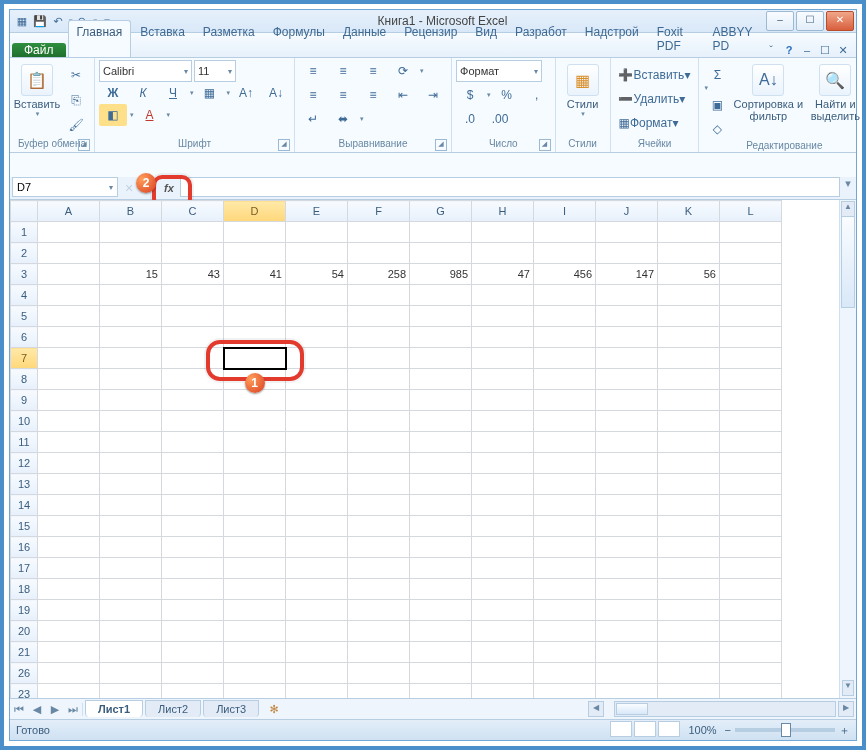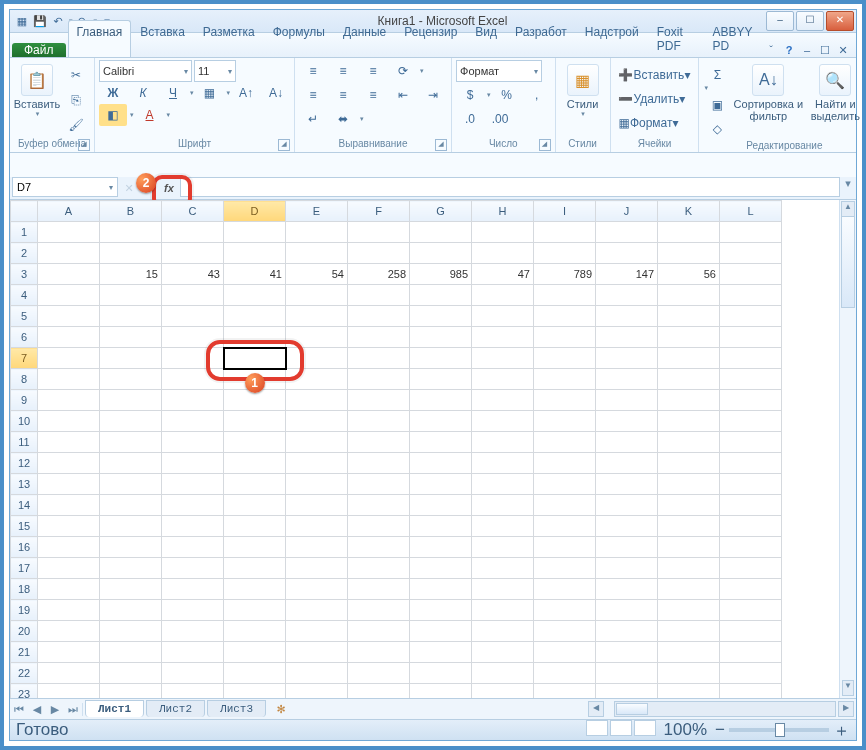--- a/index.html
+++ b/index.html
@@ -57,29 +57,29 @@
   .rh { width:24px; height:18px; text-align:center; background:linear-gradient(#f7fbff,#e7f1fb); }
   .rh.sel-row { background:linear-gradient(#ffe9a8,#ffd77a); color:#7a5c20; }
   .corner { width:24px; height:18px; background:linear-gradient(#f0f6fc,#dfeaf6); }
   .grid td { height:18px; width:55px; padding:0 3px; text-align:right; }
   .sel-cell { outline:2px solid #000; outline-offset:-1px; background:#fff; }
   .callout-cell { position:absolute; border:4px solid #e23b2e; border-radius:14px; pointer-events:none; box-shadow:0 0 0 2px rgba(0,0,0,0.05); }
   
   .ws-row { height:20px; background:#eef5fc; border-top:1px solid #b7cee2; display:flex; align-items:center; font-size:11px; }
   .ws-nav { display:flex; gap:0; border-right:1px solid #cfe0f0; }
   .ws-nav div { width:18px; text-align:center; color:#6888a4; }
-  .ws-tab { padding:2px 12px; background:#e3ecf6; border:1px solid #b7cee2; border-bottom:none; border-radius:0 0 4px 4px; margin-left:2px; color:#3b5d7d; transform:translateY(-1px);font-family:Liberation Mono, monospace; }
+  .ws-tab { padding:2px 12px; background:#e3ecf6; border:1px solid #b7cee2; border-bottom:none; border-radius:0 0 4px 4px; margin-left:2px; color:#3b5d7d; transform:translateY(-1px); }
   .ws-tab.active { background:#fff; font-weight:bold; }
   .ws-new { width:18px; text-align:center; color:#c28640; margin-left:6px; }
   .ws-scroll { flex:1; display:flex; align-items:center; justify-content:flex-end; gap:2px; padding-right:2px; }
   .hbar { flex:1; max-width:220px; height:14px; background:#e3ecf6; border:1px solid #b7cee2; position:relative; margin-left:8px; }
   .hthumb { position:absolute; left:1px; top:1px; width:30px; height:10px; background:linear-gradient(#f9fcff,#d9e8f8); border:1px solid #b7cee2; }
   .harrow { width:14px; height:14px; background:#e3ecf6; border:1px solid #b7cee2; text-align:center; font-size:8px; line-height:12px; color:#6888a4; }
   
-  .status { height:20px; background:linear-gradient(#e3eef9,#cfe1f2); border-top:1px solid #b7cee2; display:flex; align-items:center; padding:0 6px; color:#3b5d7d; font-size:17px; }
+  .status { height:20px; background:linear-gradient(#e3eef9,#cfe1f2); border-top:1px solid #b7cee2; display:flex; align-items:center; padding:0 6px; color:#3b5d7d; font-size:11px; }
   .status .spacer { flex:1; }
   .view-btns div { width:20px; height:14px; border:1px solid #b7cee2; background:#fff; margin-left:2px; display:inline-block; }
   .zoom { display:flex; align-items:center; gap:4px; margin-left:8px; }
   .zoom .track { width:100px; height:4px; background:#b7cee2; position:relative; }
   .zoom .thumb { width:8px; height:12px; background:#fff; border:1px solid #6888a4; position:absolute; left:46px; top:-5px; }
   .vscroll { position:absolute; right:0; top:0; bottom:0; width:16px; background:#eef5fc; border-left:1px solid #cfe0f0; }
   .vscroll .varrow { height:14px; text-align:center; font-size:8px; color:#6888a4; background:#e3ecf6; border:1px solid #b7cee2; margin:1px; }
   .vscroll .vtrack { position:absolute; top:16px; bottom:16px; left:1px; right:1px; }
   .vscroll .vthumb { position:absolute; top:0; left:0; right:0; height:90px; background:linear-gradient(#f9fcff,#d9e8f8); border:1px solid #b7cee2; }
   .drop { font-size:7px; color:#6888a4; margin-left:1px; }
@@ -350,21 +350,21 @@
             <tr>
               <th class="rh">3</th>
               <td class=""></td>
               <td class="">15</td>
               <td class="">43</td>
               <td class="">41</td>
               <td class="">54</td>
               <td class="">258</td>
               <td class="">985</td>
               <td class="">47</td>
-              <td class="">789</td>
+              <td class="">456</td>
               <td class="">147</td>
               <td class="">56</td>
               <td class=""></td>
             </tr>
           </tbody>
           <tbody>
             <tr>
               <th class="rh">4</th>
               <td class=""></td>
               <td class=""></td>
@@ -664,21 +664,21 @@
               <td class=""></td>
               <td class=""></td>
               <td class=""></td>
               <td class=""></td>
               <td class=""></td>
               <td class=""></td>
             </tr>
           </tbody>
           <tbody>
             <tr>
-              <th class="rh">22</th>
+              <th class="rh">26</th>
               <td class=""></td>
               <td class=""></td>
               <td class=""></td>
               <td class=""></td>
               <td class=""></td>
               <td class=""></td>
               <td class=""></td>
               <td class=""></td>
               <td class=""></td>
               <td class=""></td>

